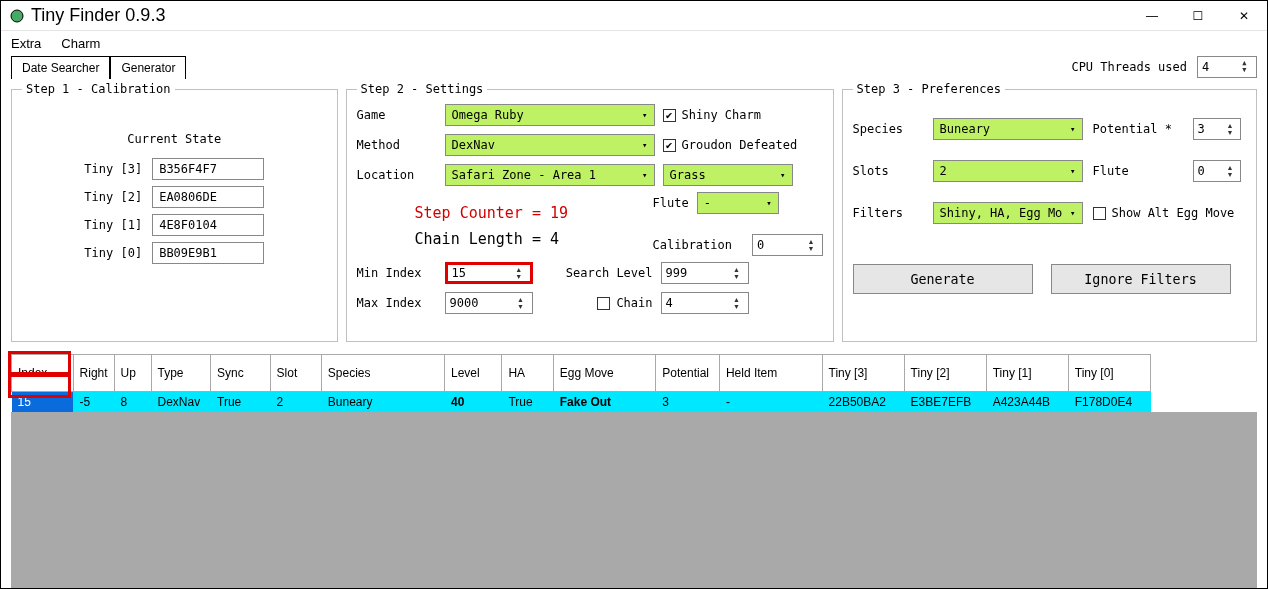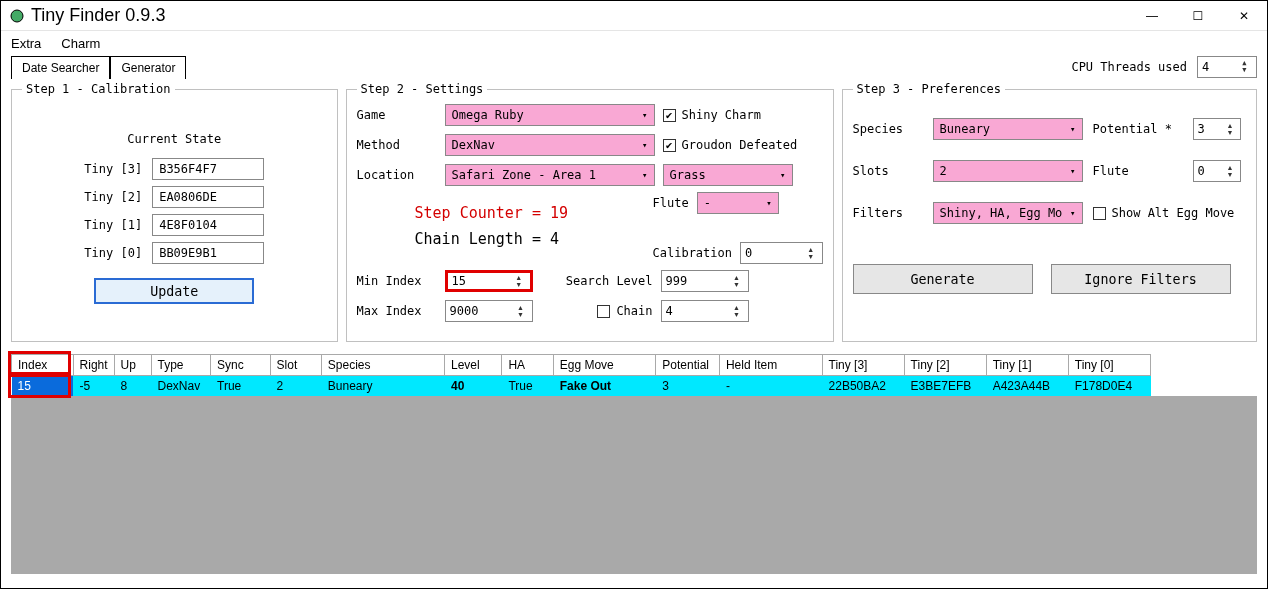--- a/index.html
+++ b/index.html
@@ -26,38 +26,38 @@
 .step1 { width: 330px; height: 260px; }
 .step2 { width: 480px; height: 260px; }
 .step3 { width: 420px; height: 260px; }
 .mono { font-family: Consolas, monospace; font-size: 12px; }
 .cs-title { text-align: center; margin: 28px 0 12px 0; }
 .tinyrow { display: flex; align-items: center; justify-content: center; gap: 10px; margin: 6px 0; }
 .tinyrow input { border: 1px solid #888; font-family: Consolas, monospace; font-size: 12px; padding: 2px 6px; width: 112px; height: 22px; }
 .update-btn { display: block; margin: 14px auto 0 auto; width: 160px; height: 26px; border: 2px solid #2a6bd4; background: #e5f1fb; font-family: Consolas, monospace; }
 .s2-grid { display: grid; grid-template-columns: 80px 210px 160px; row-gap: 8px; column-gap: 8px; align-items: center; gap: 8px; }
 .s2-grid label { font-family: Consolas, monospace; }
-.sel { border: 1px solid #888; background: #f9a8d4; height: 22px; display:flex; align-items:center; padding: 0 6px; font-family: Consolas, monospace; position:relative;}
+.sel { border: 1px solid #888; background: #bef264; height: 22px; display:flex; align-items:center; padding: 0 6px; font-family: Consolas, monospace; position:relative;}
 .sel .arr { position:absolute; right:6px; font-size:9px;}
 .chk { display: flex; align-items: center; gap: 6px; font-family: Consolas, monospace; }
 .chk .box { width: 13px; height: 13px; border: 1px solid #333; display: inline-flex; align-items:center; justify-content:center; font-size:11px; line-height:11px;}
 .redtxt { color: #d40000; font-family: Consolas, monospace; font-size: 15px; }
 .blacktxt { font-family: Consolas, monospace; font-size: 15px; }
 .overlaytext { margin: 8px 0 0 58px; line-height: 26px; }
 .s2-bottom { display: grid; grid-template-columns: 80px 90px 110px 90px; column-gap: 8px; row-gap: 8px; align-items: center; margin-top: 6px;}
 .spin2 { border:1px solid #888; height:22px; width:88px; display:inline-flex; align-items:center; padding:0 4px;}
 .spin2 input { border:none; outline:none; font-family: Consolas, monospace; width:100%; font-size:12px;}
 .spin2 .arrows { width: 12px; display:flex; flex-direction:column; font-size:7px; line-height:7px; color:#333;}
 .s3-grid { display: grid; grid-template-columns: 70px 150px 90px 50px; row-gap: 20px; column-gap: 10px; align-items: center; margin-top: 14px;}
 .genbtn { width: 180px; height: 30px; border:1px solid #888; background:#e6e6e6; font-family: Consolas, monospace;}
 .genrow { display:flex; gap: 18px; margin-top: 40px;}
 .redbox { border: 3px solid #e00000; }
 .table-wrap { margin: 12px 10px 0 10px; position:relative;}
 table.results { border-collapse: collapse; width: 1140px; table-layout: fixed; font-size:12px;}
-table.results th { background: #fff; border: 1px solid #a9a9a9; text-align: left; padding: 3px 6px; font-weight: normal; height:20px;}
+table.results th { background: #fff; border: 1px solid #a9a9a9; text-align: left; padding: 11px 6px; font-weight: normal; height:20px;}
 table.results td { padding: 3px 6px; height:20px; border-right: 1px solid transparent;}
 tr.data { background: #00e8ff; font-family: "Segoe UI", sans-serif;}
 td.idxcell { background: #0a6bdc; color: #fff; }
 .grayfill { background: #a9a9a9; height: 178px; width: 100%; }
 .red-idx-hdr { position:absolute; top:-3px; left:-3px; width: 63px; height: 26px; border:3px solid #e00000; pointer-events:none;}
 .red-idx-cell { position:absolute; top:18px; left:-3px; width: 63px; height: 26px; border:3px solid #e00000; pointer-events:none;}
 </style>
 </head>
 <body>
 
@@ -108,21 +108,20 @@
         <input value="EA0806DE" style="">
       </div>
     <div class="tinyrow">
         <span class="mono">Tiny [1]</span>
         <input value="4E8F0104" style="">
       </div>
     <div class="tinyrow">
         <span class="mono">Tiny [0]</span>
         <input value="BB09E9B1" style="">
       </div>
-    <button class="update-btn">Update</button>
   </fieldset>
 
   <fieldset class="step step2">
     <legend>Step 2 - Settings</legend>
     <div class="s2-grid">
       <label>Game</label>
       <div class="sel">
           <span>Omega Ruby</span>
           <span class="arr">▾</span>
         </div>
@@ -160,21 +159,21 @@
         </div>
       </div>
       <div style="width:170px">
         <div style="display:flex;align-items:center;gap:8px;margin-bottom:6px">
           <span class="mono">Flute</span>
           <div class="sel" style="width:82px">
               <span>-</span>
               <span class="arr">▾</span>
             </div>
         </div>
-        <div style="display:flex;align-items:center;gap:8px;margin-top:28px;justify-content:flex-end">
+        <div style="display:flex;align-items:center;gap:20px;margin-top:20px;justify-content:flex-end">
           <span class="mono">Calibration</span>
           <span class="spin2">
               <input value="0" style="">
               <span class="arrows">
                 <span>▲</span>
                 <span>▼</span>
               </span>
             </span>
         </div>
       </div>

